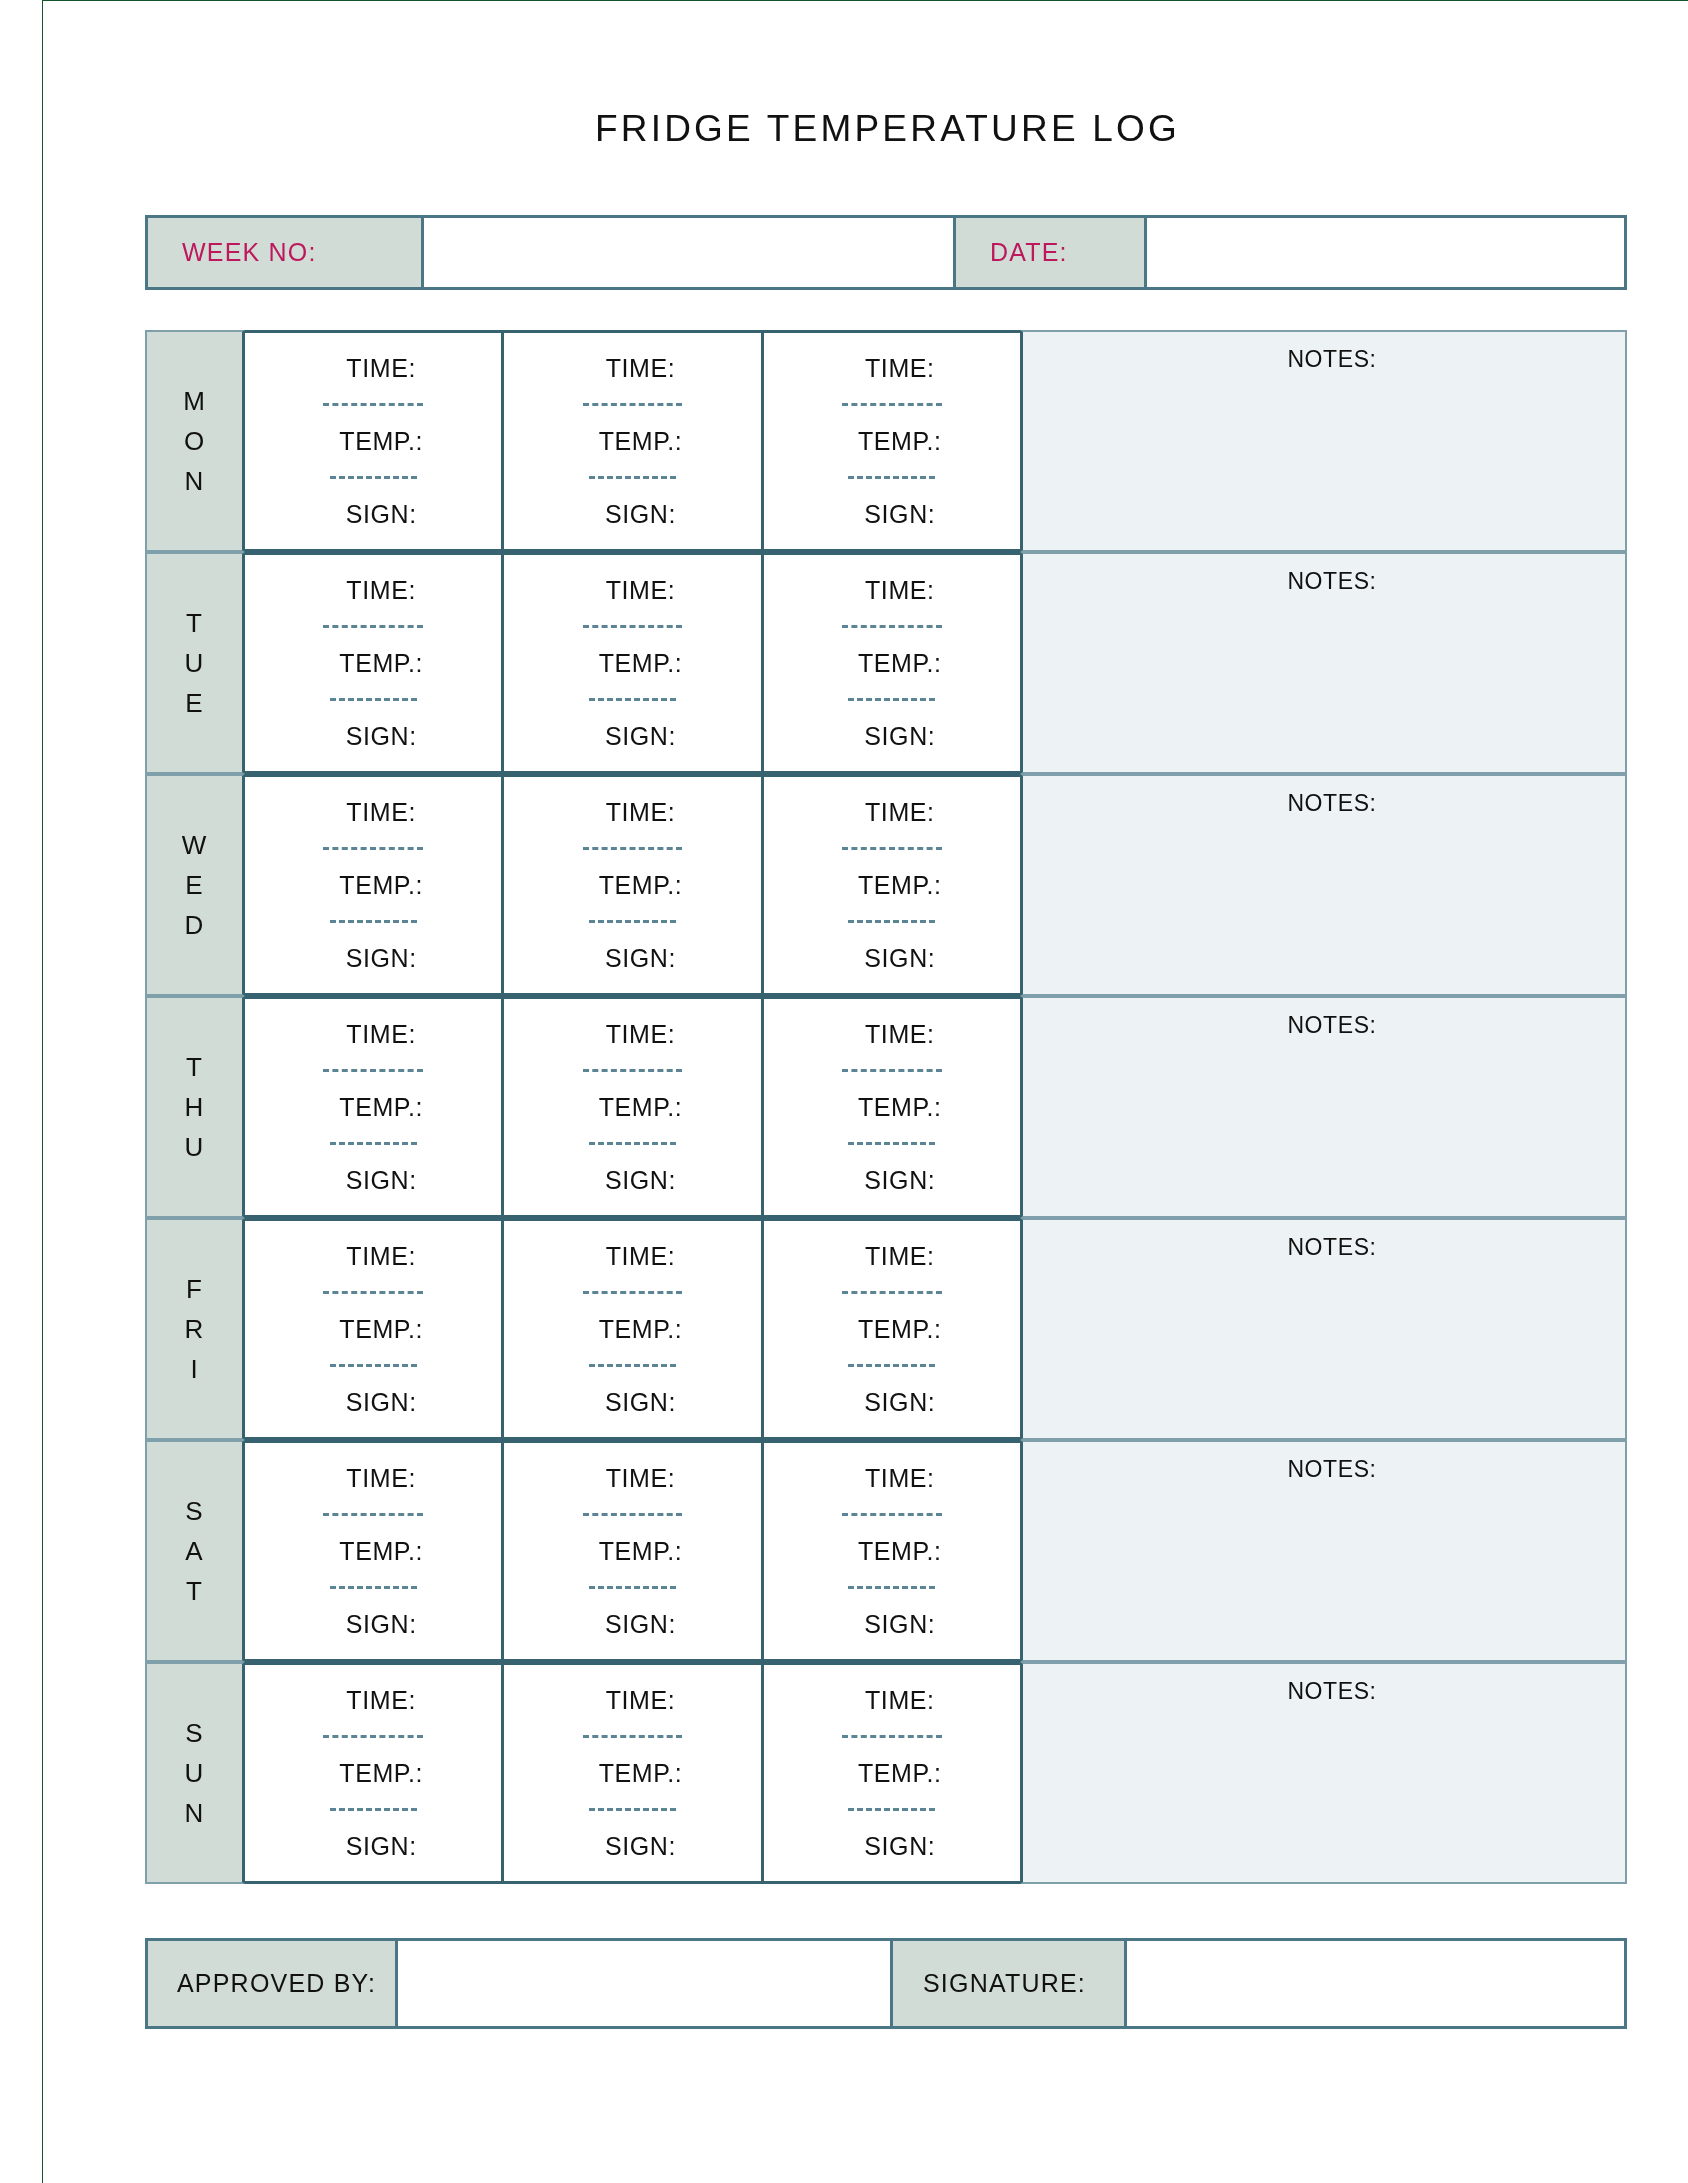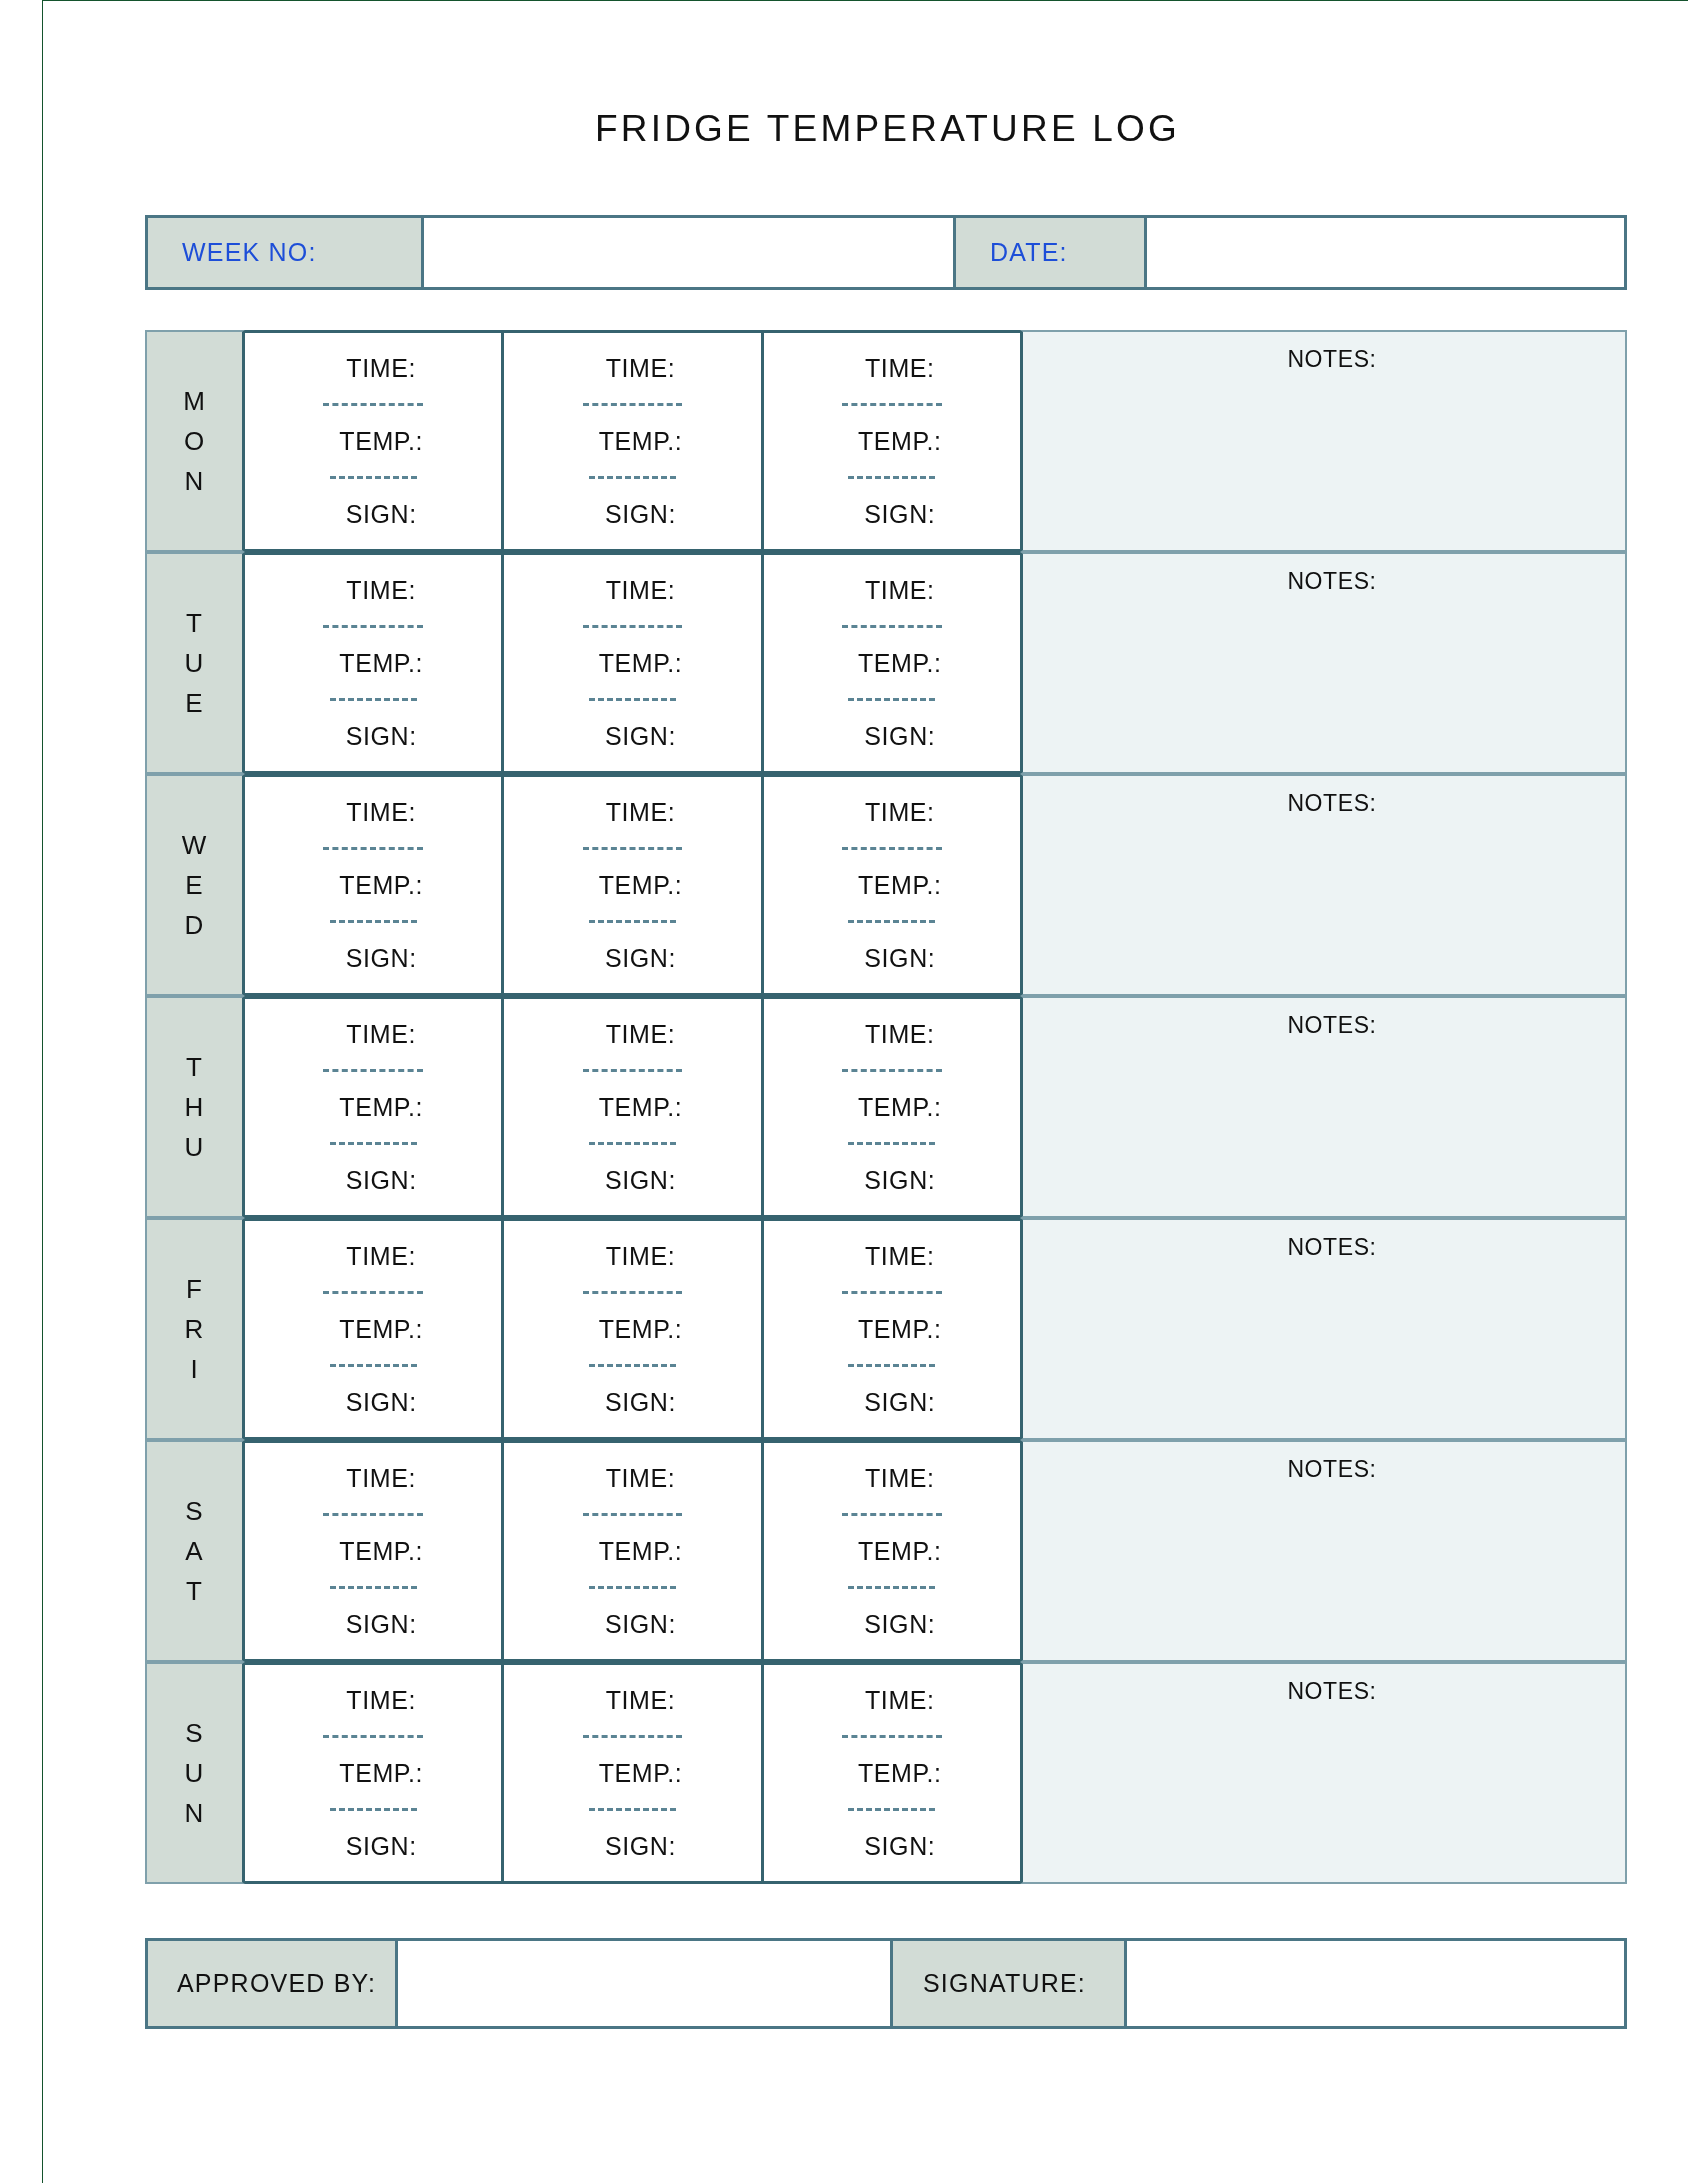--- a/index.html
+++ b/index.html
@@ -59,21 +59,21 @@
   }
   .hdr-lbl {
     background: #d2dcd6;
     display: flex;
     align-items: center;
     box-sizing: border-box;
     font-size: 25px;
     font-weight: 300;
     letter-spacing: 1.2px;
     padding-left: 34px;
-    color: #1d4ed8;
+    color: #be185d;
   }
   .hdr-blank {
     background: #ffffff;
     box-sizing: border-box;
   }
   .hdr-week-lbl  { width: 276px; border-right: 3px solid #4b7685; }
   .hdr-week-val  { width: 532px; border-right: 3px solid #4b7685; }
   .hdr-date-lbl  { width: 191px; border-right: 3px solid #4b7685; }
   .hdr-date-val  { flex: 1 1 auto; }
 

